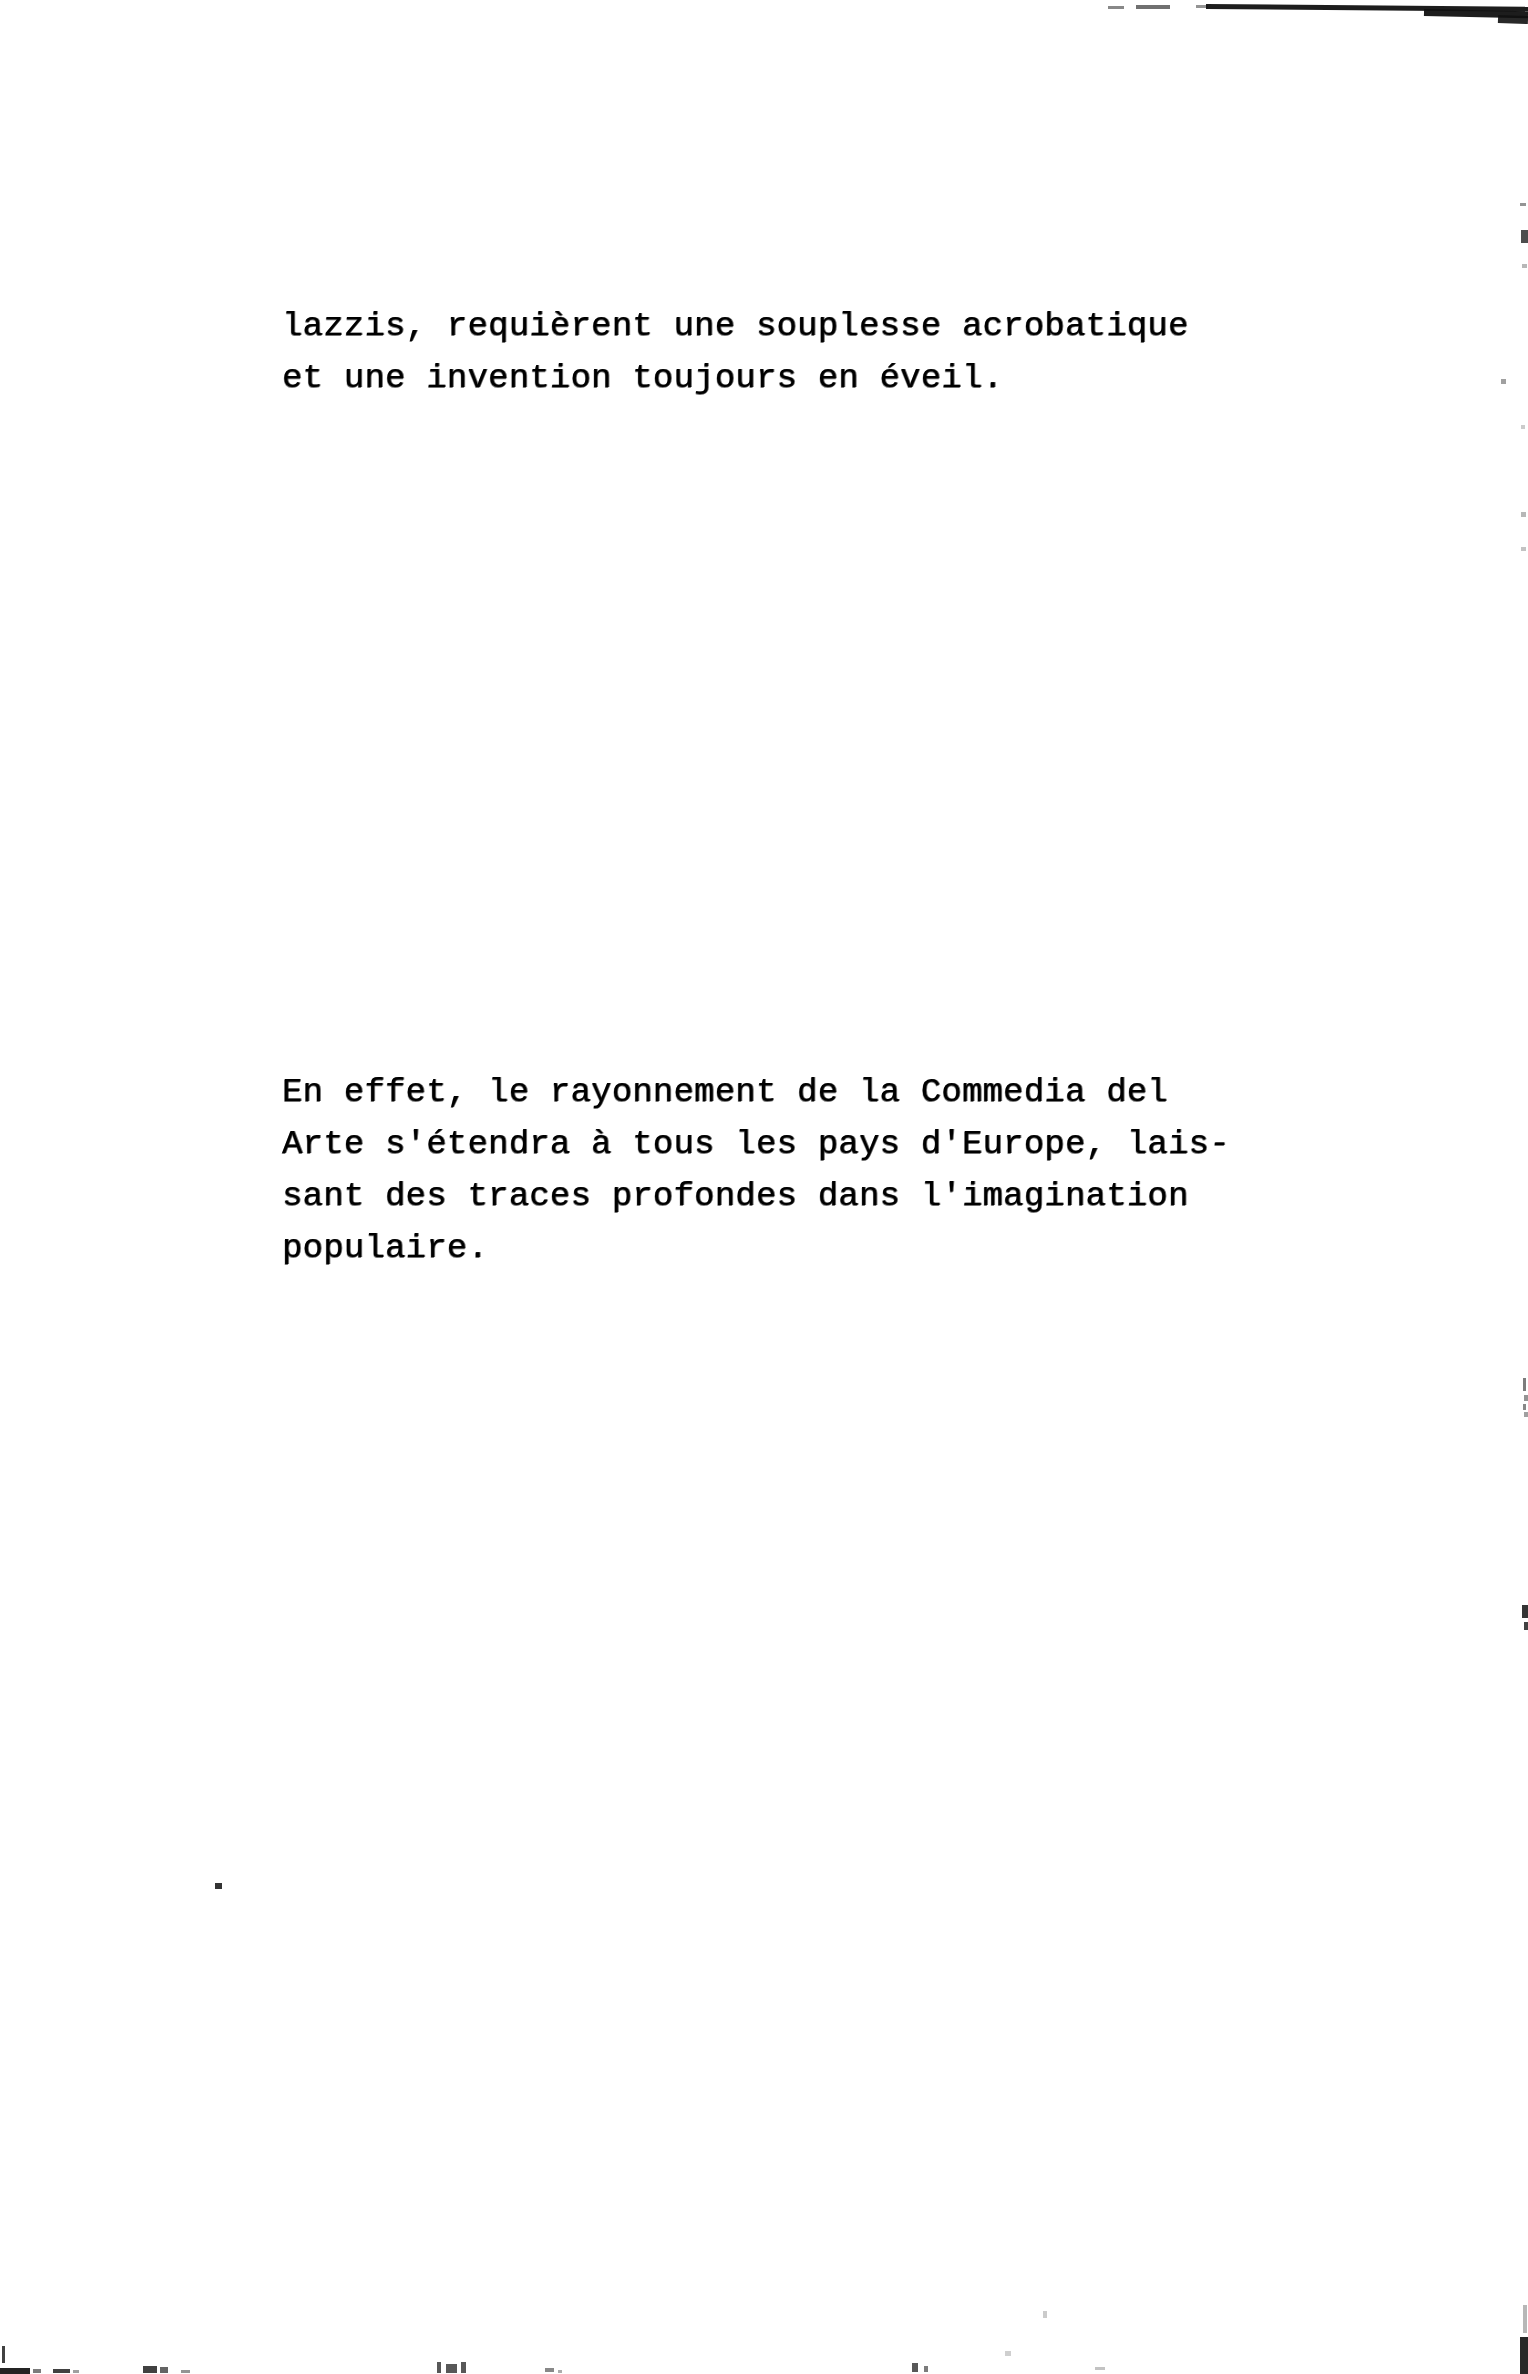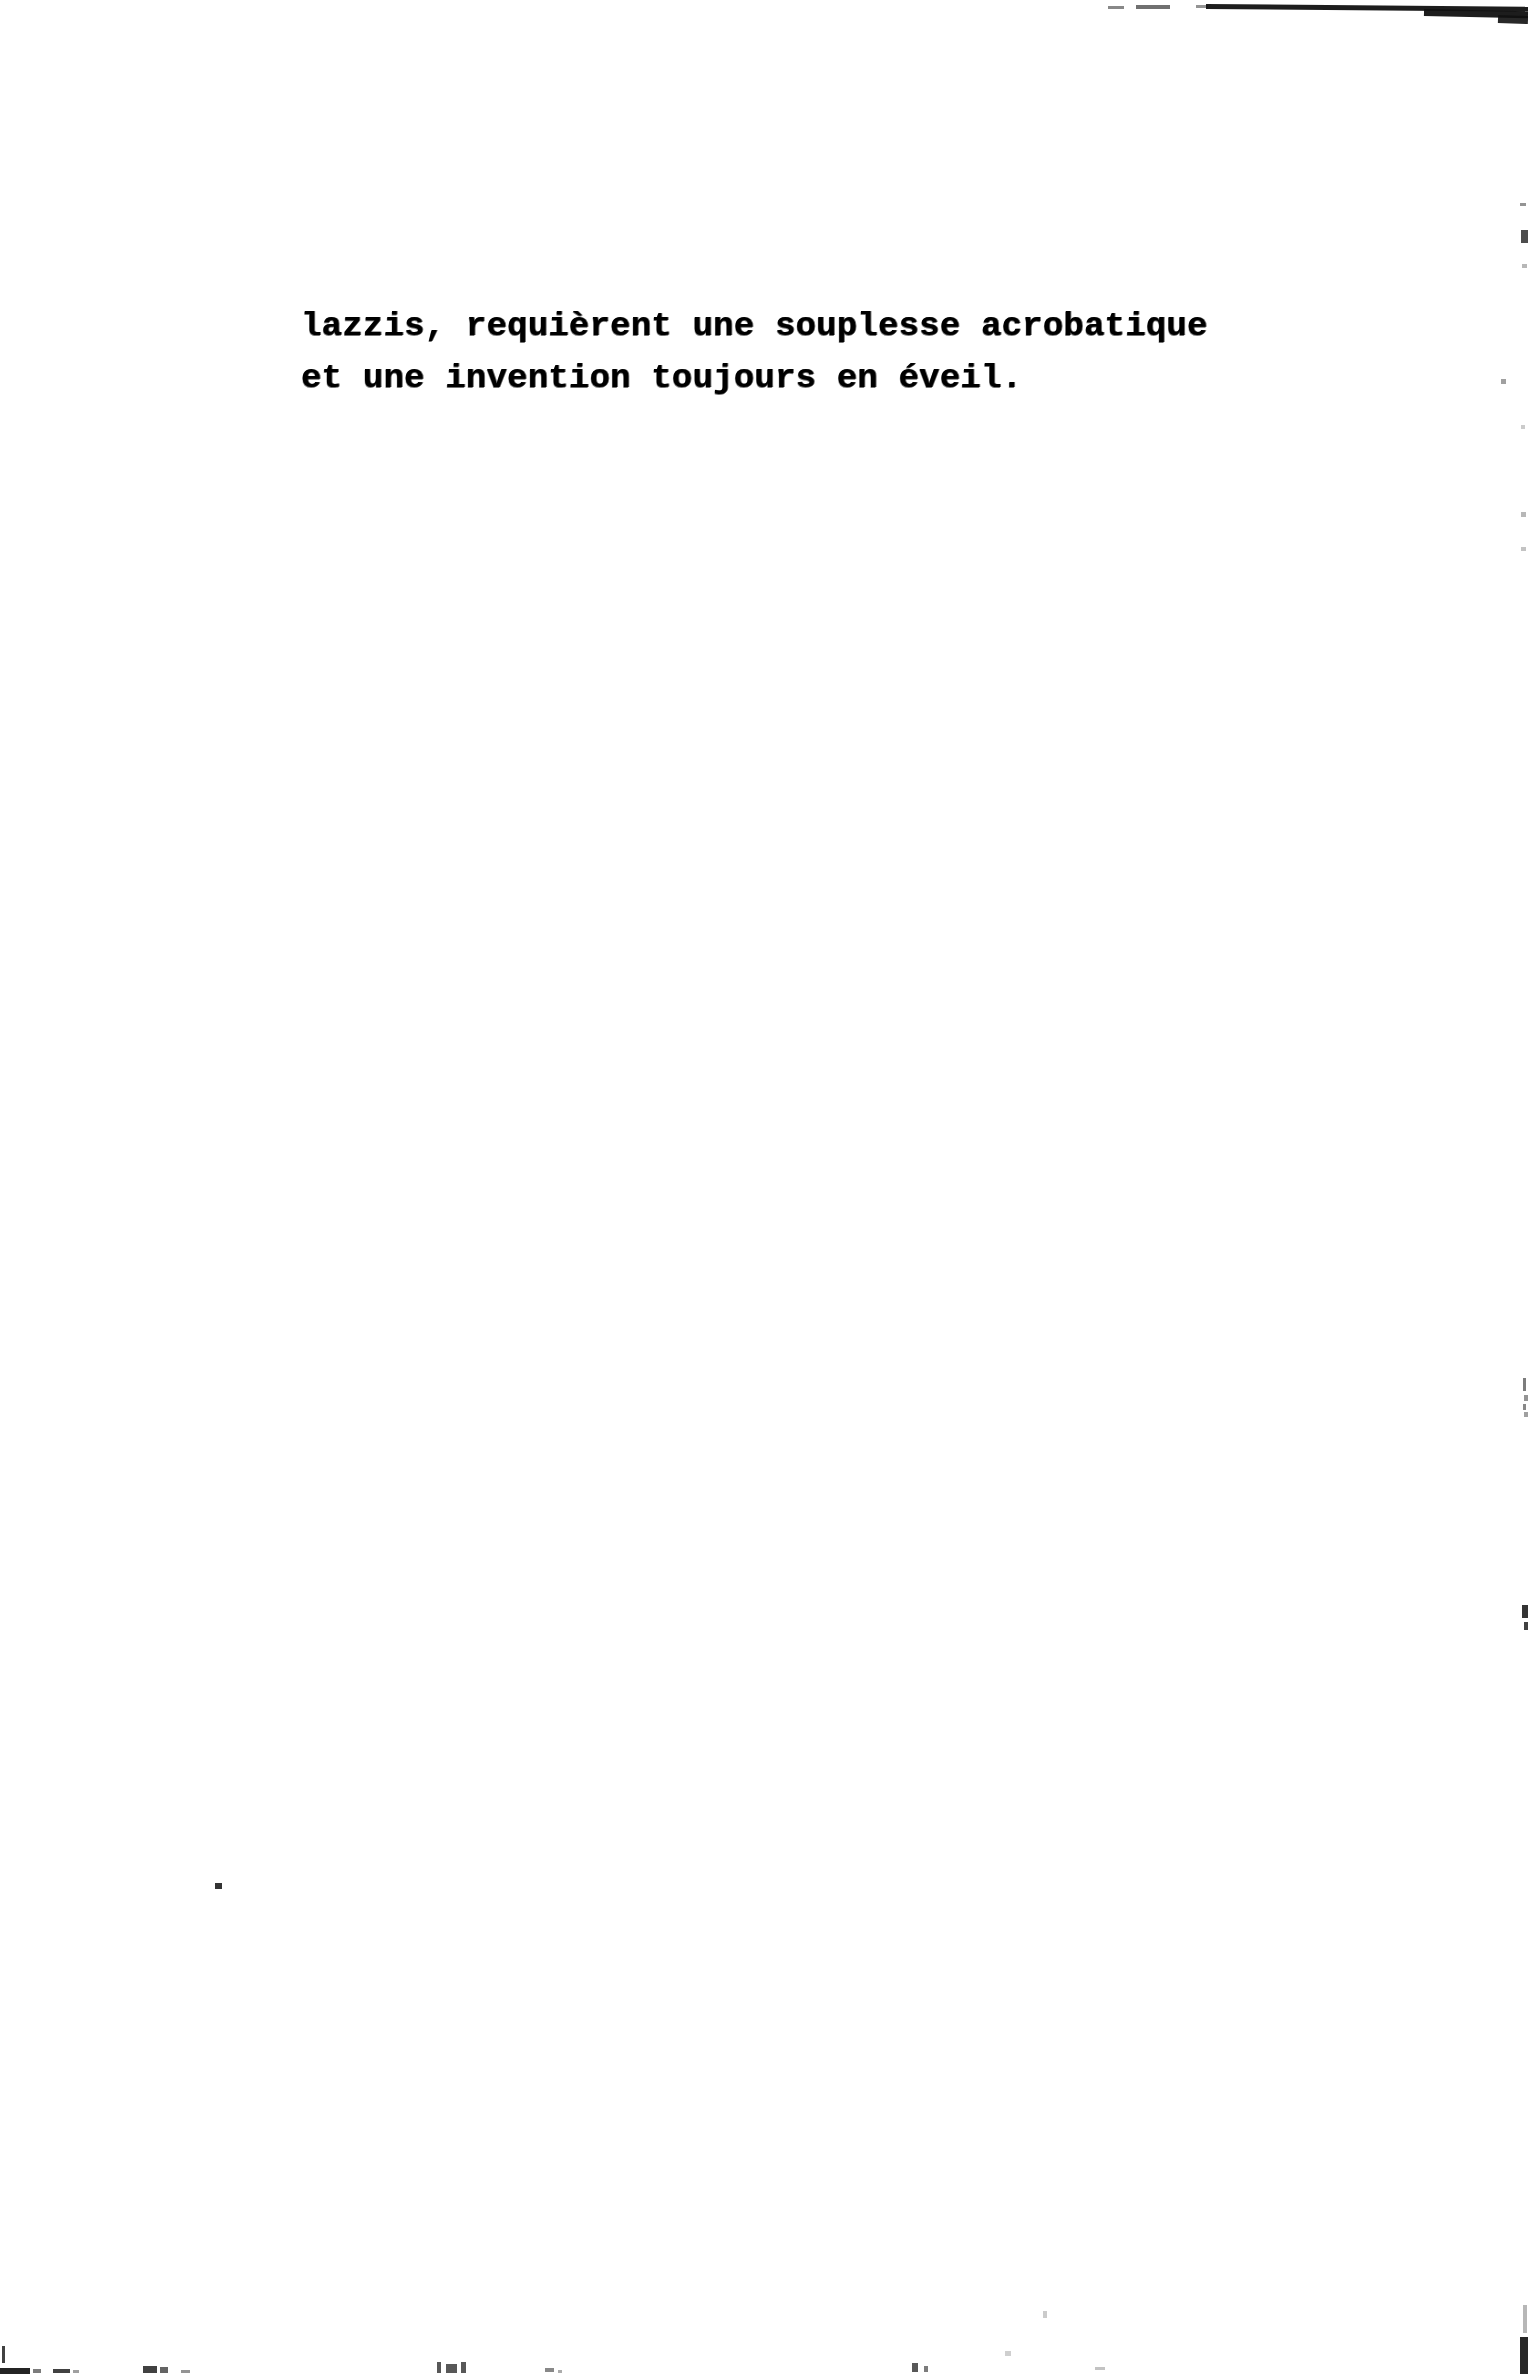--- a/index.html
+++ b/index.html
@@ -17,25 +17,25 @@
   .text-col {
     position: absolute;
     left: 0;
     top: 0;
     width: 100%;
     height: 100%;
     filter: blur(0.4px) contrast(1.5);
   }
   .para {
     position: absolute;
-    left: 301px;
+    left: 282px;
     width: 1000px;
     margin: 0;
     font-family: "Liberation Mono", "DejaVu Sans Mono", monospace;
-    font-weight: 700;
+    font-weight: 400;
     font-size: 34px;
     line-height: 52px;
     letter-spacing: 0.2px;
     white-space: pre-wrap;
     color: #0c0c0c;
     text-shadow:
       1px 0 0 rgba(10,10,10,0.55),
       0 1px 0 rgba(10,10,10,0.35),
       -0.5px 0.5px 0 rgba(10,10,10,0.30);
   }
@@ -49,20 +49,24 @@
 <body>
 
 <div class="sheet">
 
   <div class="text-col">
     <p class="para" style="top:300px">lazzis, requièrent une souplesse acrobatique
 et une invention toujours en éveil.</p>
 
 
 
+    <p class="para" style="top:1066px">En effet, le rayonnement de la Commedia del
+Arte s'étendra à tous les pays d'Europe, lais-
+sant des traces profondes dans l'imagination
+populaire.</p>
 
   </div>
 
   <div id="artifact-layer">
       <div class="mark" style="left: 1108px; top: 6px; width: 16px; height: 3px; opacity: 0.5;"></div>
       <div class="mark" style="left: 1136px; top: 5px; width: 34px; height: 4px; opacity: 0.6;"></div>
       <div class="mark" style="left: 1196px; top: 5px; width: 12px; height: 3px; opacity: 0.45;"></div>
       <div class="mark" style="left: 1206px; top: 4px; width: 324px; height: 5px; opacity: 0.95; transform: rotate(0.5deg);"></div>
       <div class="mark" style="left: 1424px; top: 9px; width: 104px; height: 7px; opacity: 0.95; transform: rotate(1.3deg);"></div>
       <div class="mark" style="left: 1498px; top: 15px; width: 30px; height: 8px; opacity: 0.9; transform: rotate(2deg);"></div>

